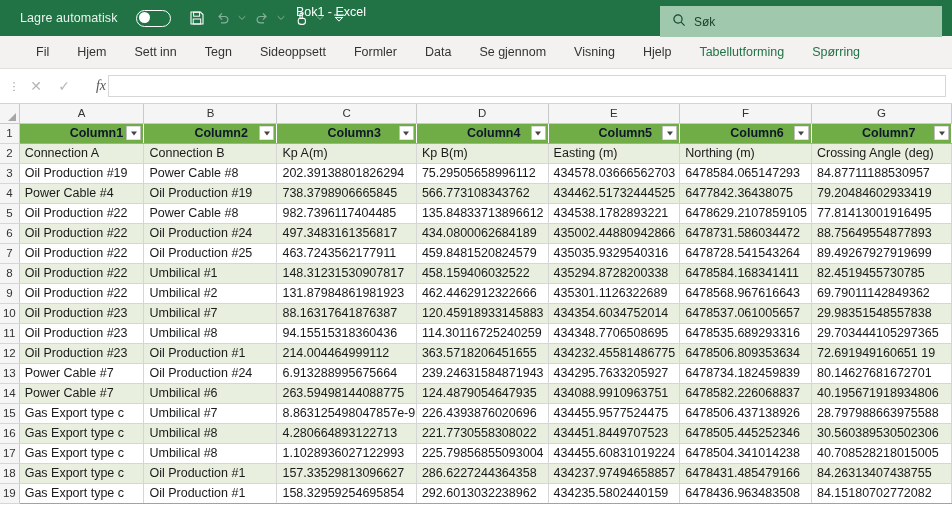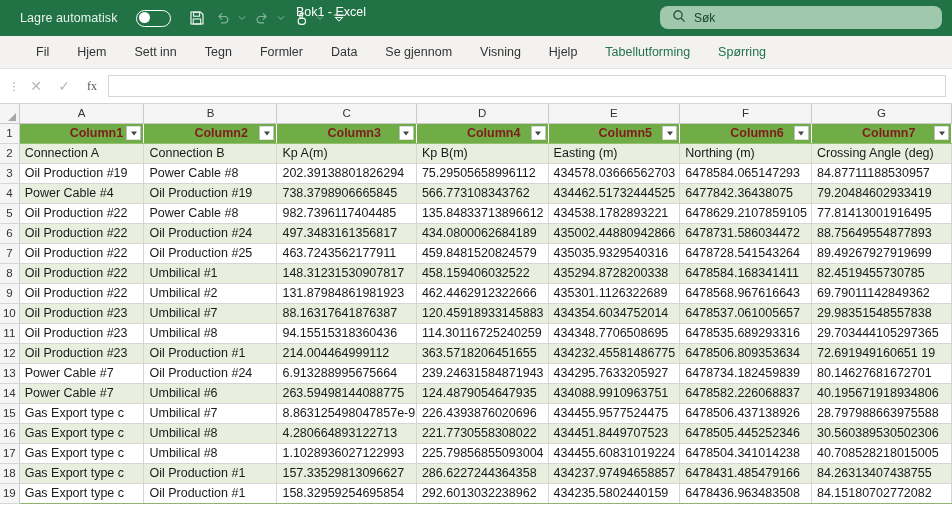--- a/index.html
+++ b/index.html
@@ -49,25 +49,24 @@
 
   #doctitle {
     position: absolute;
     left: 0; right: 0; top: 0; height: 24px;
     display: flex; align-items: center; justify-content: center;
     font-size: 12.5px; color: #ffffff; pointer-events: none;
     padding-right: 290px;
   }
   #searchbox {
     position: absolute; right: 10px; top: 6px;
-    width: 282px; height: 23px;
+    width: 282px; height: 31px;
     background: #9fc8ad;
     display: flex; align-items: center; gap: 8px;
     padding-left: 12px;
-    border-radius: 8px;
   }
   #searchbox .ph { font-size: 12px; color: #17452c; }
 
   
   #ribbon {
     height: 33px;
     background: #f3f2f1;
     display: flex; align-items: center;
     border-bottom: 1px solid #e1dfdd;
     padding-left: 24px;
@@ -90,21 +89,21 @@
   #namebox {
     width: 100px; height: 22px;
     border: 1px solid #d6d6d6; background: #fff;
     display: flex; align-items: center; justify-content: space-between;
     padding: 0 6px 0 9px;
     font-size: 12px; color: #333;
   }
   #namebox .nb-caret { color: #666; font-size: 8px; }
   .vdots { width: 16px; text-align: center; color: #9a9a9a; font-size: 11px; line-height: 1; }
   .fbtn { width: 28px; text-align: center; color: #b6b6b6; font-size: 14px; }
-  .fbtn.fx { color: #555; font-family: "Liberation Serif", serif; font-size: 12px; }
+  .fbtn.fx { color: #555; font-style: italic; font-family: "Liberation Serif", serif; font-size: 14px; text-align: right; }
   #fbinput {
     flex: 1; height: 22px;
     border: 1px solid #d6d6d6; border-left: 1px solid #d6d6d6;
     background: #fff; margin-left: 2px;
   }
 
   
   #gridwrap { position: relative; height: 421px; background: #fff; overflow: hidden; }
   table.grid { border-collapse: collapse; table-layout: fixed; }
   table.grid td, table.grid th { padding: 0; margin: 0; }
@@ -139,21 +138,21 @@
     border-right: 1px solid #c9c9c9;
     border-bottom: 1px solid #d6d6d6;
     text-align: center;
     font-size: 11.5px; color: #333;
     vertical-align: middle;
   }
 
   
   tr.hdrrow td.cell {
     background: #70ad47;
-    color: #7f1d1d;
+    color: #0f172a;
     font-weight: bold;
     border-right: 1px solid #ffffff;
     border-bottom: 1px solid #92c06e;
     border-top: 1px solid #5e9c39;
     padding-left: 45px;
   }
   tr.hdrrow td.cell .cellinner { position: relative; padding-right: 20px; }
   .filterbtn {
     position: absolute; right: 2px; top: 50%;
     transform: translateY(-50%);
@@ -270,20 +269,21 @@
     </span>
     <span class="ph">Søk</span>
   </div>
 </div>
 
 <div id="ribbon">
   <div class="tab">Fil</div>
   <div class="tab">Hjem</div>
   <div class="tab">Sett inn</div>
   <div class="tab">Tegn</div>
+  <div class="tab">Sideoppsett</div>
   <div class="tab">Formler</div>
   <div class="tab">Data</div>
   <div class="tab">Se gjennom</div>
   <div class="tab">Visning</div>
   <div class="tab">Hjelp</div>
   <div class="tab ctx">Tabellutforming</div>
   <div class="tab ctx">Spørring</div>
 </div>
 
 <div id="formulabar">

